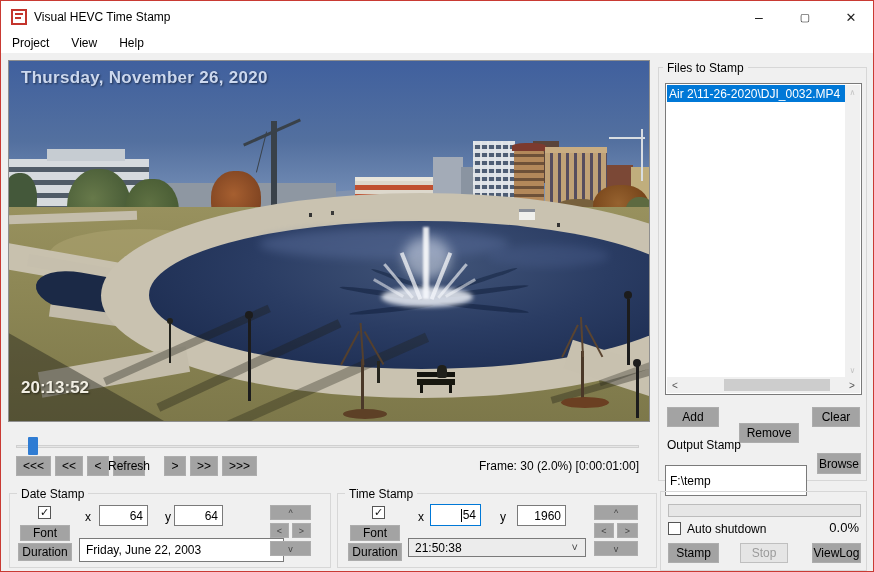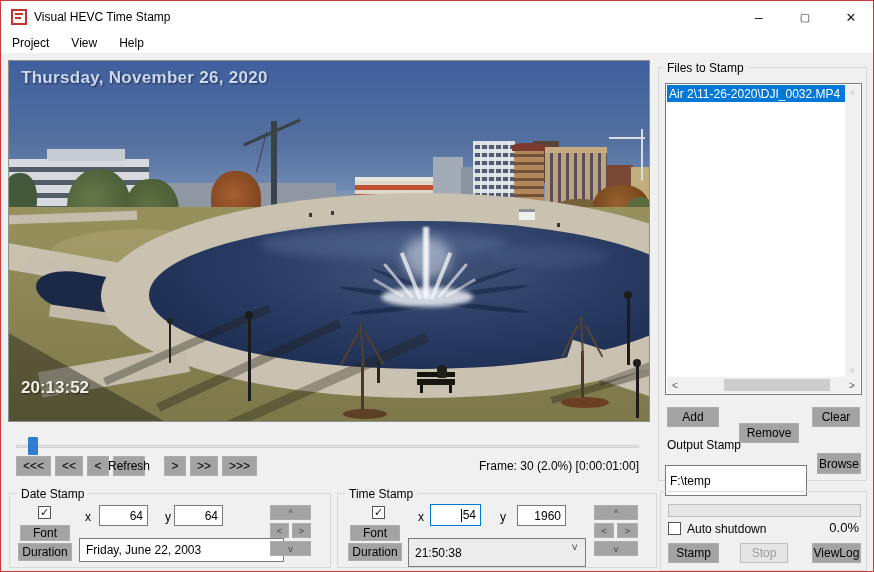--- a/index.html
+++ b/index.html
@@ -238,21 +238,21 @@
   <div class="cbx" style="left:371px;top:505px;">✓</div>
   <div class="lbl" style="left:417px;top:509px;">x</div>
   <div class="tbox num" style="left:429px;top:503px;width:51px;height:22px;border-color:#0078d7;">
       <span class="caret"></span>
       <span>54</span>
     </div>
   <div class="lbl" style="left:499px;top:509px;">y</div>
   <div class="tbox num" style="left:516px;top:504px;width:49px;height:21px;">1960</div>
   <div class="btn" style="left:349px;top:524px;width:50px;height:16px;">Font</div>
   <div class="btn" style="left:347px;top:542px;width:54px;height:18px;">Duration</div>
-  <div class="combo" style="left:407px;top:537px;width:178px;height:29px;background:#ececec;">
+  <div class="combo" style="left:407px;top:537px;width:178px;height:19px;background:#ececec;">
     <span>21:50:38</span>
     <span class="chev">˅</span>
   </div>
   <div class="btn arrowbtn" style="left:593px;top:504px;width:44px;height:15px;">^</div>
   <div class="btn arrowbtn" style="left:593px;top:522px;width:20px;height:15px;">&lt;</div>
   <div class="btn arrowbtn" style="left:616px;top:522px;width:21px;height:15px;">&gt;</div>
   <div class="btn arrowbtn" style="left:593px;top:540px;width:44px;height:15px;">v</div>
 
   <div class="group" style="left:659px;top:490px;width:207px;height:80px;"></div>
   <div id="progress">

